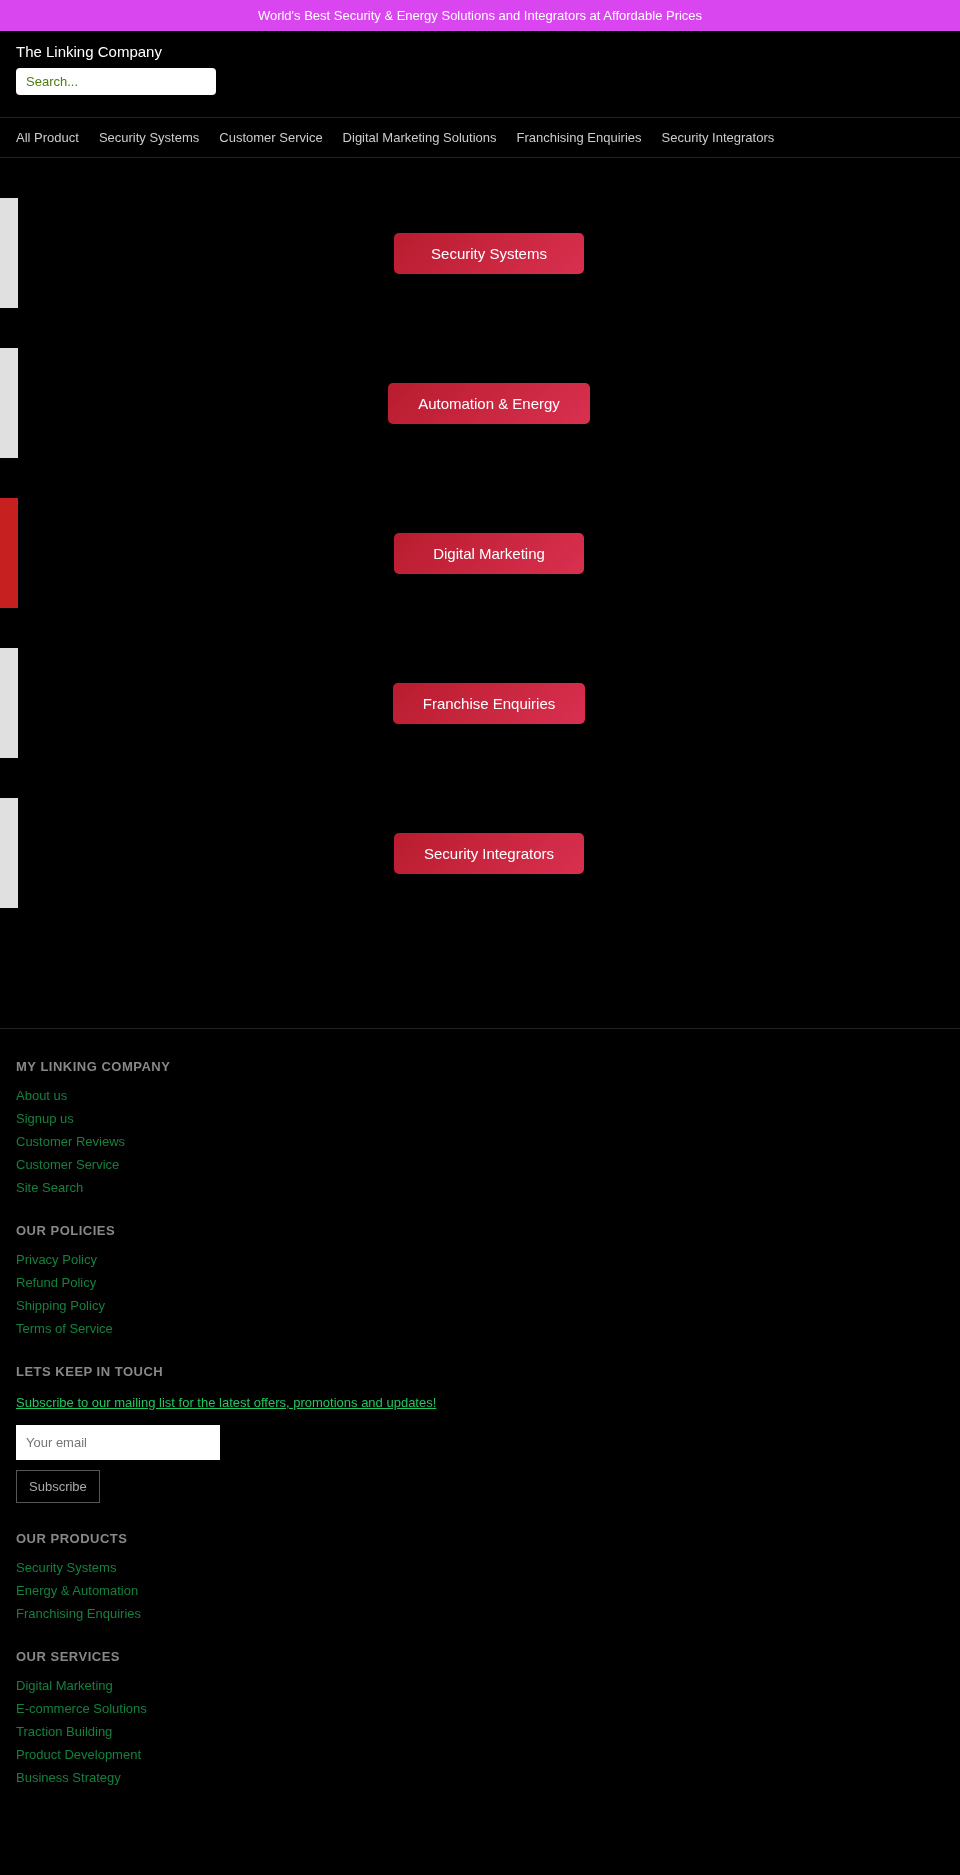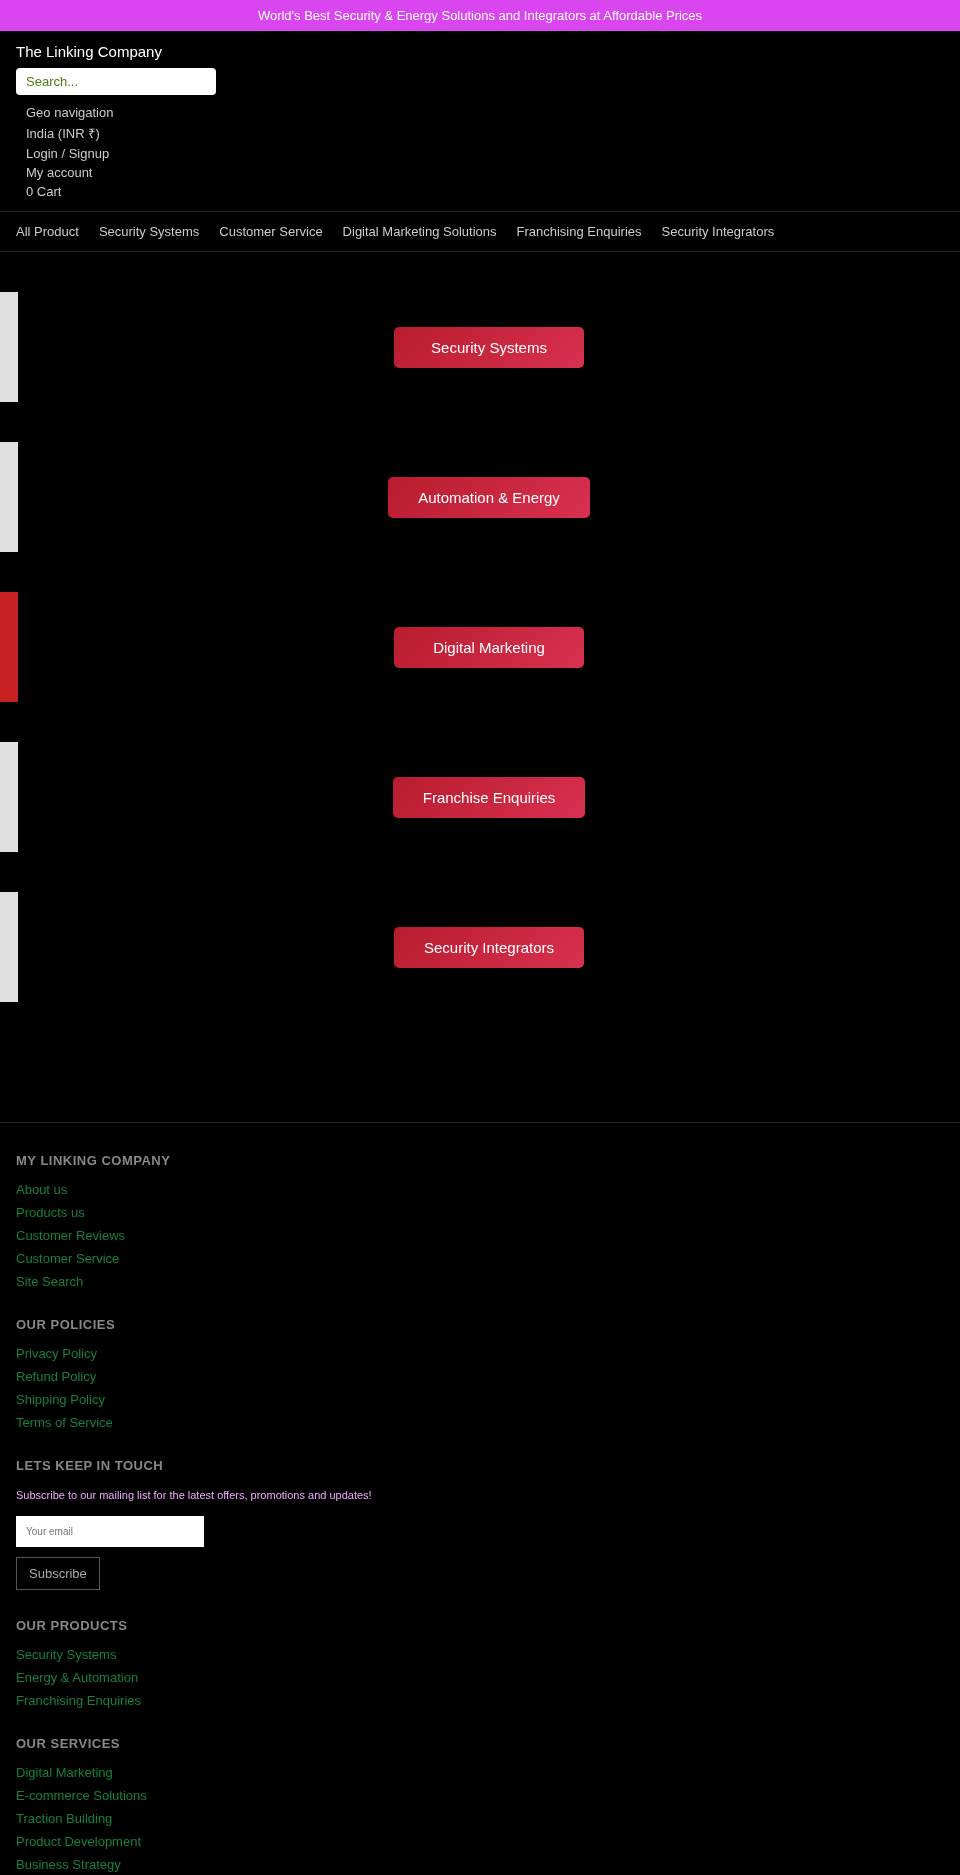--- a/index.html
+++ b/index.html
@@ -92,32 +92,33 @@
 
     .footer-section a {
       display: block;
       color: #15803d;
       text-decoration: none;
       font-size: 13px;
       margin-bottom: 8px;
     }
 
     .newsletter-text {
-      color: #f0abfc;
-      font-size: 11px;
+      color: #22c55e;
+      font-size: 13px;
       margin-bottom: 12px;
       line-height: 1.5;
+      text-decoration: underline;
     }
 
     .email-input {
-      width: 188px;
+      width: 204px;
       padding: 10px;
       background: #fff;
       border: none;
-      font-size: 10px;
+      font-size: 13px;
       color: #333;
       display: block;
       margin-bottom: 10px;
     }
 
     .subscribe-btn {
       background: transparent;
       border: 1px solid #555;
       color: #aaa;
       padding: 8px 12px;
@@ -170,27 +171,20 @@
 </head>
 <body>
 
 <div class="top-banner">
   <span>World's Best Security &amp; Energy Solutions and Integrators at Affordable Prices</span>
 </div>
 
 <div class="header">
   <div class="logo">The Linking Company</div>
   <div class="search-bar">Search...</div>
-  <div class="nav-links">
-    <a href="#">Geo navigation</a>
-    <a href="#">India (INR ₹)</a>
-    <a href="#">Login / Signup</a>
-    <a href="#">My account</a>
-    <a href="#">0   Cart</a>
-  </div>
 </div>
 
 <div class="main-nav">
   <div class="nav-items">
     <a href="#">All Product</a>
     <a href="#">Security Systems</a>
     <a href="#">Customer Service</a>
     <a href="#">Digital Marketing Solutions</a>
     <a href="#">Franchising Enquiries</a>
     <a href="#">Security Integrators</a>
@@ -245,21 +239,21 @@
   <div class="gap-block"></div>
   <div class="gap-block"></div>
 
 </div>
 
 <div class="footer">
 
   <div class="footer-section">
     <h3>MY LINKING COMPANY</h3>
     <a href="#">About us</a>
-    <a href="#">Products us</a>
+    <a href="#">Signup us</a>
     <a href="#">Customer Reviews</a>
     <a href="#">Customer Service</a>
     <a href="#">Site Search</a>
   </div>
 
   <div class="footer-section">
     <h3>OUR POLICIES</h3>
     <a href="#">Privacy Policy</a>
     <a href="#">Refund Policy</a>
     <a href="#">Shipping Policy</a>

